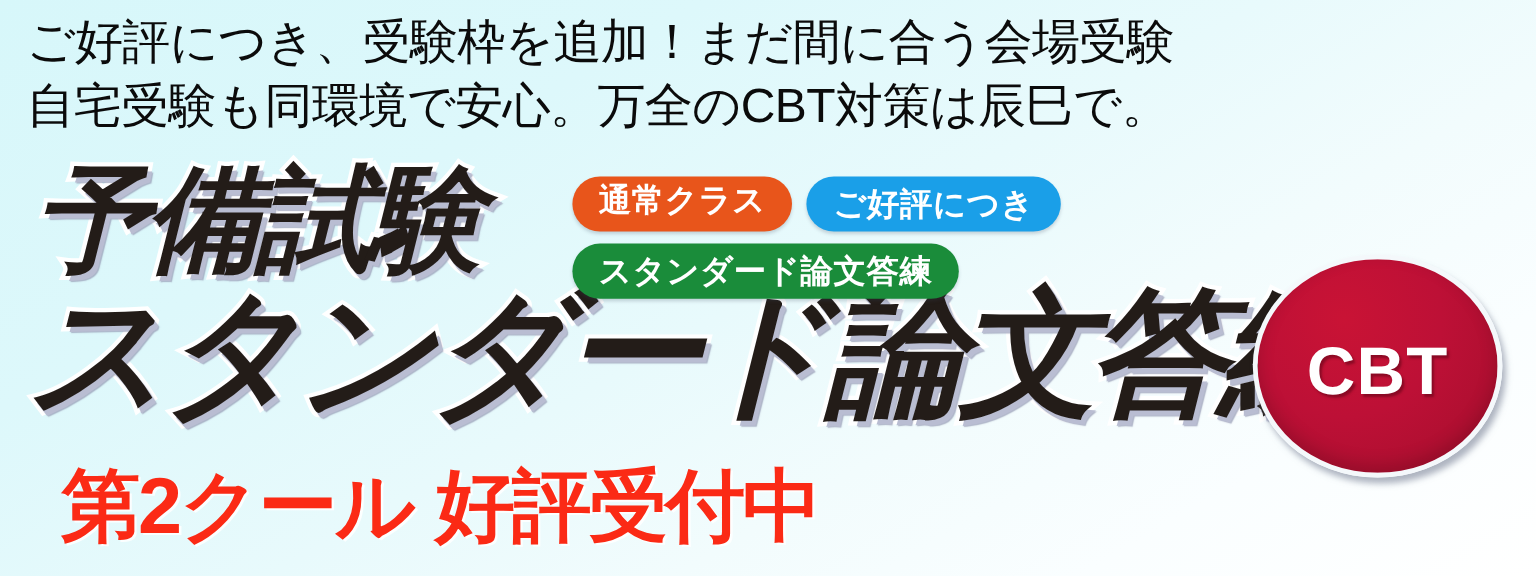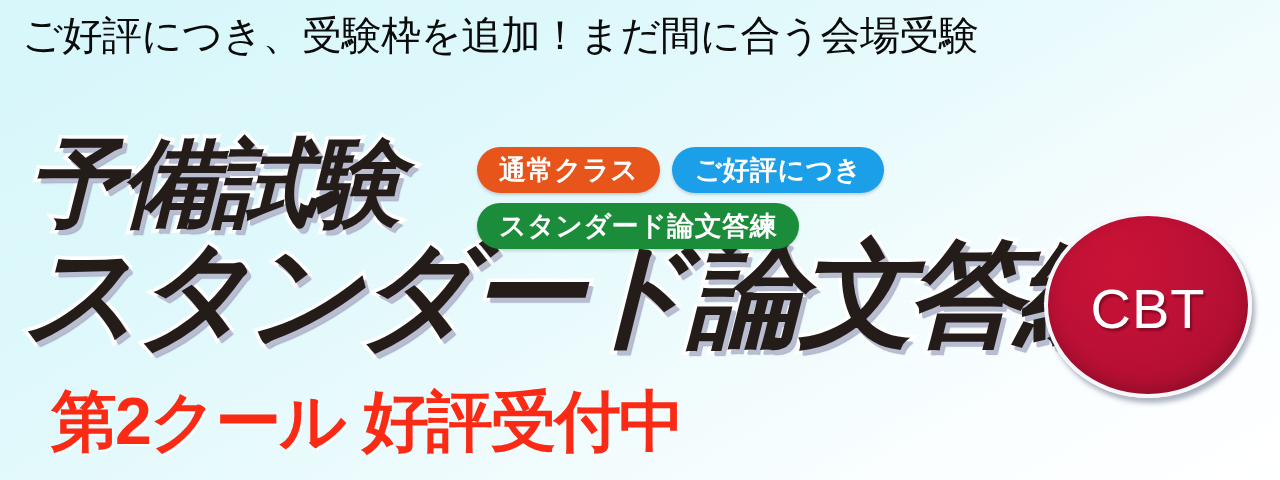--- a/index.html
+++ b/index.html
@@ -63,21 +63,20 @@
        4px 5px 1px rgba(150,155,180,0.75);
   }
 
   .title-line-1 {
     position: absolute;
     left: 28px;
     top: 0px;
     font-size: 96px;
     letter-spacing: -3px;
     transform: scaleX(1.0);
-    font-family: Liberation Serif, serif;
   }
 
   .title-line-2 {
     position: absolute;
     left: 22px;
     top: 100px;
     font-size: 116px;
     letter-spacing: -7px;
   }
 
@@ -103,21 +102,21 @@
     padding: 0 22px;
     border-radius: 26px;
     color: #ffffff;
     font-size: 27px;
     font-weight: bold;
     letter-spacing: 0.5px;
     line-height: 1;
     white-space: nowrap;
     box-shadow: 0 2px 3px rgba(60,70,90,0.22);
   }
-  .pill-orange { background: #e8551b; }
+  .pill-orange { background: #e8551b; font-family: Liberation Mono, monospace; }
   .pill-blue   { background: #1a9fe8; }
   .pill-green  { background: #1a8c3a; }
 
   
   .seal {
     position: absolute;
     left: 1044px;
     top: 212px;
     width: 208px;
     height: 186px;
@@ -130,21 +129,21 @@
        inset 0 -6px 14px rgba(0,0,0,0.16);
     display: flex;
     flex-direction: column;
     align-items: center;
     justify-content: center;
     overflow: hidden;
   }
   .seal-main {
     color: #ffffff;
     font-size: 56px;
-    font-weight: normal;
+    font-weight: bold;
     line-height: 1;
     letter-spacing: 1px;
     text-shadow: 2px 3px 2px rgba(70,0,15,0.45);
     margin-top: 8px;
   }
   .seal-sub {
     color: #ffffff;
     font-size: 40px;
     font-weight: bold;
     line-height: 1;
@@ -169,20 +168,21 @@
   }
   .strap .strap-gap { display: inline-block; width: 18px; }
 </style>
 </head>
 <body>
 
 <div class="banner">
 
   <div class="lead">
     <span class="lead-line">ご好評につき、受験枠を追加！まだ間に合う会場受験</span>
+    <span class="lead-line">自宅受験も同環境で安心。万全のCBT対策は辰巳で。</span>
   </div>
 
   <div class="title-block">
     <span class="title-line title-line-1">予備試験</span>
     <span class="title-line title-line-2">スタンダード論文答練</span>
   </div>
 
   <div class="pills">
     <div class="pill-row">
       <span class="pill pill-orange">通常クラス</span>

